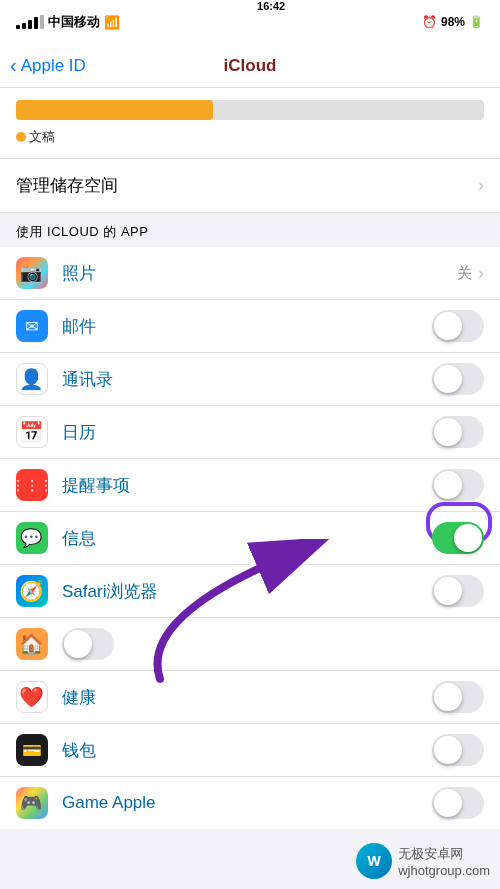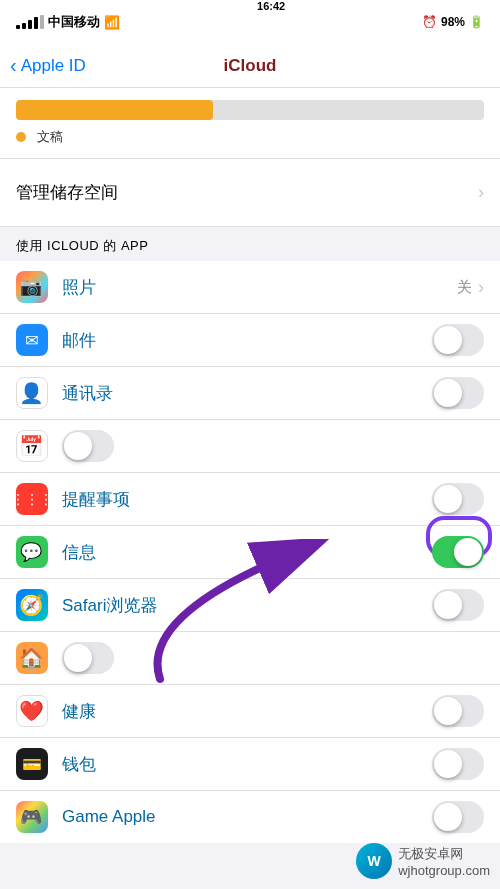--- a/index.html
+++ b/index.html
@@ -81,39 +81,39 @@
     }
     .storage-bar-fill {
       height: 100%;
       background: #f5a623;
       border-radius: 4px;
       width: 42%;
     }
     .storage-legend {
       display: flex;
       align-items: center;
-      gap: 11px;
+      gap: 3px;
       font-size: 13px;
       color: #333;
     }
     .storage-dot {
       width: 10px;
       height: 10px;
       border-radius: 50%;
       background: #f5a623;
       flex-shrink: 0;
     }
 
     
     .manage-storage-row {
       background: #fff;
       display: flex;
       align-items: center;
       justify-content: space-between;
-      padding: 22px 16px;
+      padding: 15px 16px;
       border-top: 1px solid #e0e0e0;
       border-bottom: 1px solid #e0e0e0;
     }
     .manage-storage-label { font-size: 17px; color: #000; }
     .manage-storage-chevron { color: #c7c7cc; font-size: 18px; }
 
     
     .section-header {
       padding: 10px 16px 6px;
       font-size: 13px;
@@ -303,20 +303,21 @@
   <div class="settings-item">
     <div class="item-icon icon-contacts" style="font-size:20px;">👤</div>
     <span class="item-label">通讯录</span>
     <div class="toggle off">
       <div class="toggle-knob"></div>
     </div>
   </div>
 
   <div class="settings-item">
     <div class="item-icon icon-calendar" style="font-size:20px;">📅</div>
+    <span class="item-label">日历</span>
     <div class="toggle off">
       <div class="toggle-knob"></div>
     </div>
   </div>
 
   <div class="settings-item">
     <div class="item-icon icon-reminders" style="font-size:20px; background:#ff3b30; border:none; border-radius:8px;">
       <span style="color:#fff;font-size:14px;">⋮⋮⋮</span>
     </div>
     <span class="item-label">提醒事项</span>

